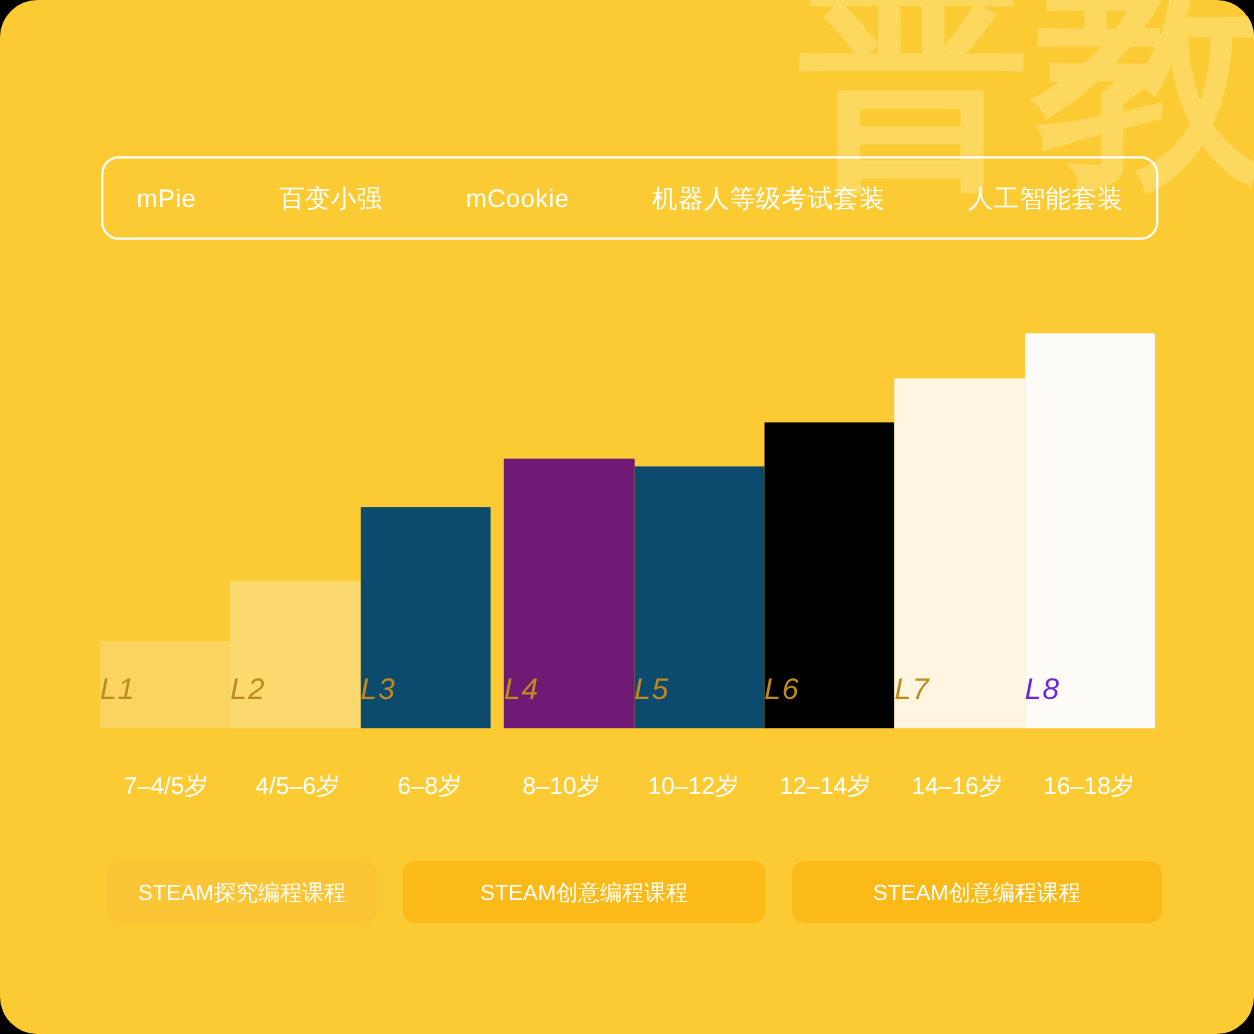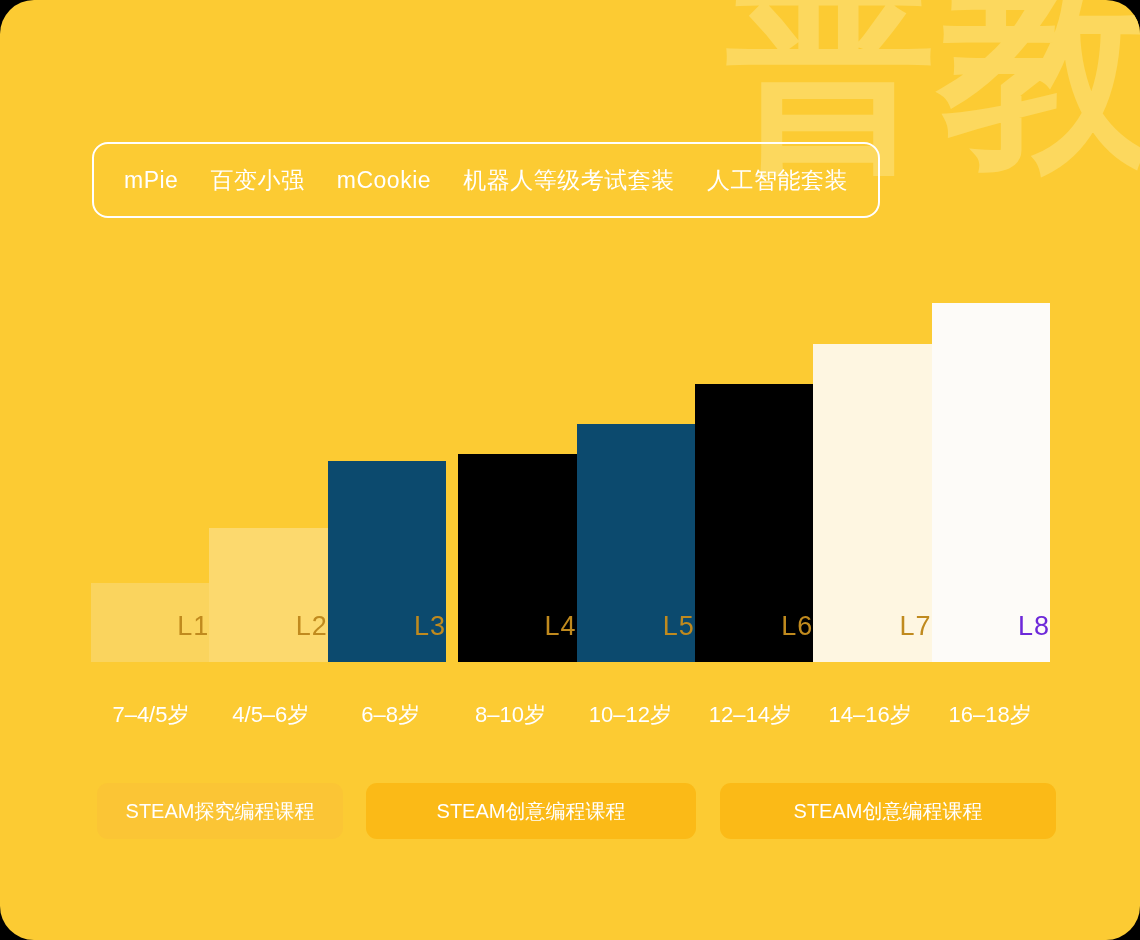--- a/index.html
+++ b/index.html
@@ -37,21 +37,21 @@
     user-select: none;
     white-space: nowrap;
     font-family: "DejaVu Sans", "Liberation Sans", sans-serif;
   }
 
   
   #nav-pill {
     position: absolute;
     left: 92px;
     top: 142px;
-    width: 788px;
+    width: 961px;
     height: 76px;
     box-sizing: border-box;
     border: 2px solid #FFFFFF;
     border-radius: 16px;
     display: flex;
     align-items: center;
     justify-content: space-between;
     padding: 0 30px;
   }
   .nav-item {
@@ -69,21 +69,22 @@
     width: 959px;
     height: 372px;
     display: flex;
     align-items: flex-end;
   }
   .bar {
     flex: 1 1 0;
     position: relative;
     display: flex;
     align-items: flex-end;
-    justify-content: flex-end;
+    justify-content: flex-start;
+    font-style: italic;
   }
   .bar-label {
     color: #C08A1E;
     font-size: 27px;
     letter-spacing: 1px;
     padding-bottom: 20px;
     user-select: none;
   }
 
   
@@ -145,21 +146,21 @@
   <div id="chart">
     <div class="bar" style="height: 79px; background: rgb(250, 212, 94);">
       <span class="bar-label" style="color: rgb(192, 138, 30);">L1</span>
     </div>
     <div class="bar" style="height: 134px; background: rgb(252, 217, 110);">
       <span class="bar-label" style="color: rgb(192, 138, 30);">L2</span>
     </div>
     <div class="bar" style="height: 201px; background: #0c4a6e;">
       <span class="bar-label" style="color: rgb(192, 138, 30);">L3</span>
     </div>
-    <div class="bar" style="height: 208px; background: #000000; margin-left: 12px;">
+    <div class="bar" style="height: 245px; background: #701a75; margin-left: 12px;">
       <span class="bar-label" style="color: rgb(192, 138, 30);">L4</span>
     </div>
     <div class="bar" style="height: 238px; background: #0c4a6e;">
       <span class="bar-label" style="color: rgb(192, 138, 30);">L5</span>
     </div>
     <div class="bar" style="height: 278px; background: #000000;">
       <span class="bar-label" style="color: rgb(192, 138, 30);">L6</span>
     </div>
     <div class="bar" style="height: 318px; background: rgb(254, 246, 225);">
       <span class="bar-label" style="color: rgb(192, 138, 30);">L7</span>

